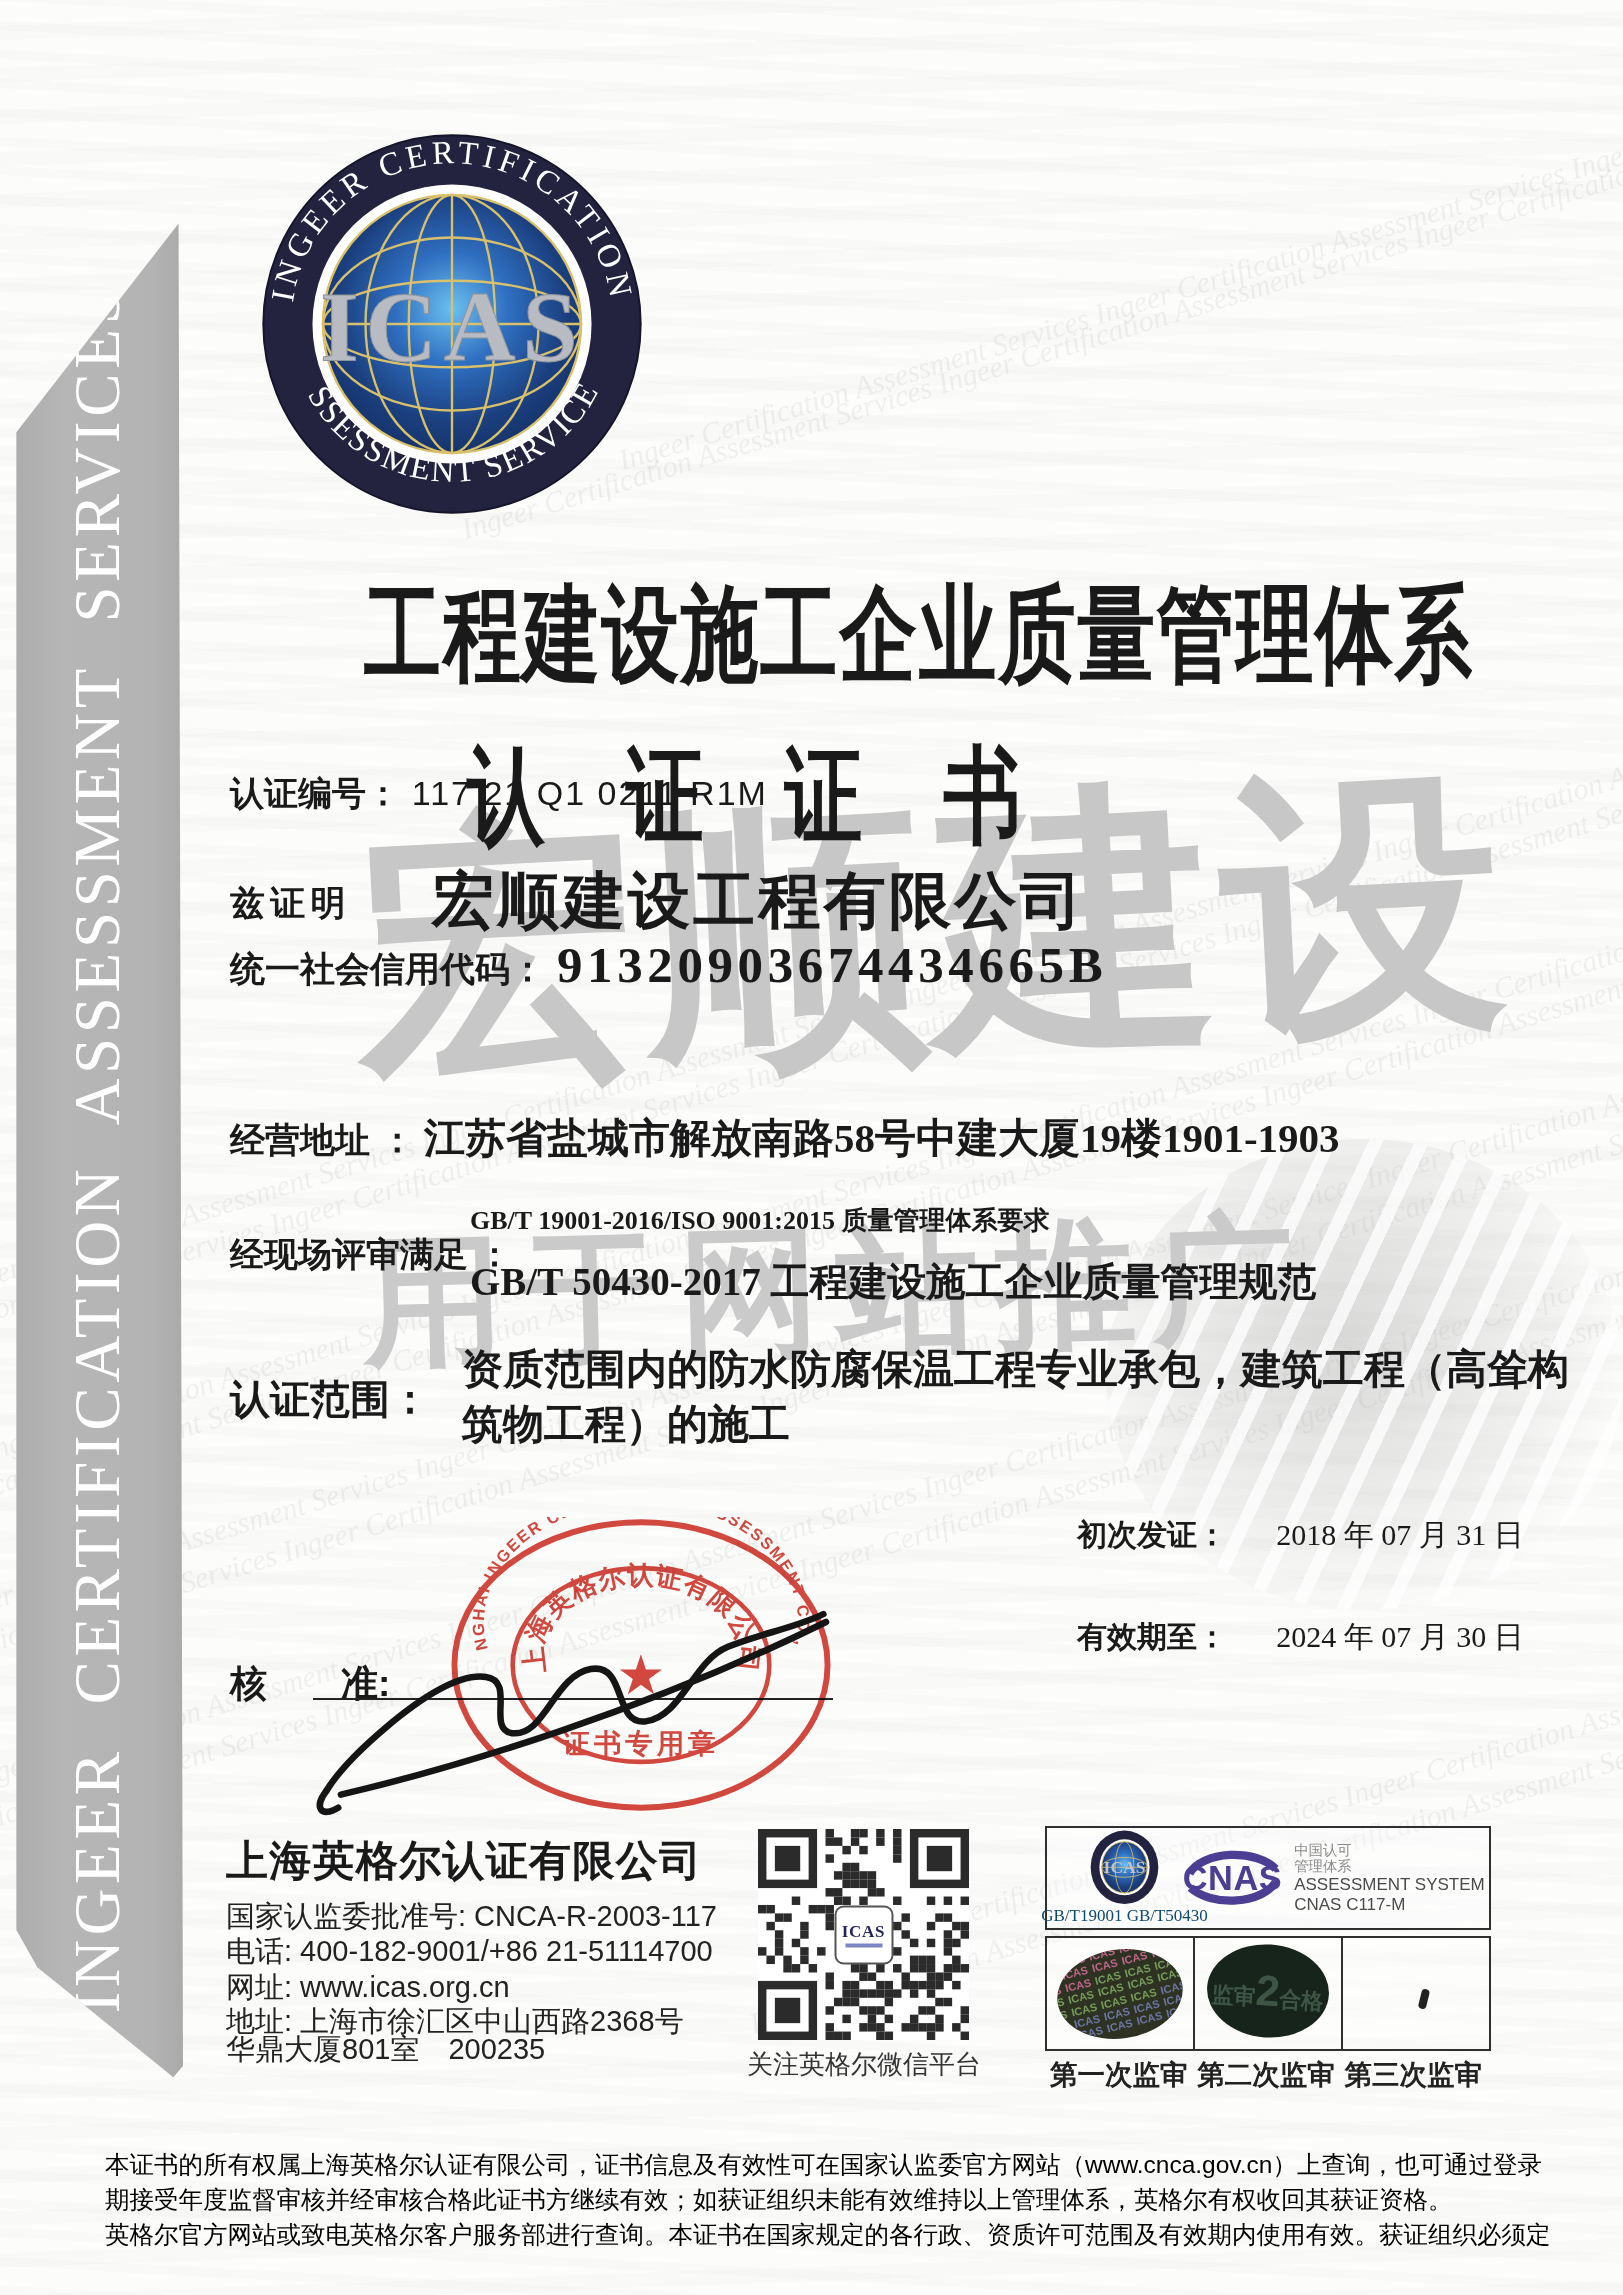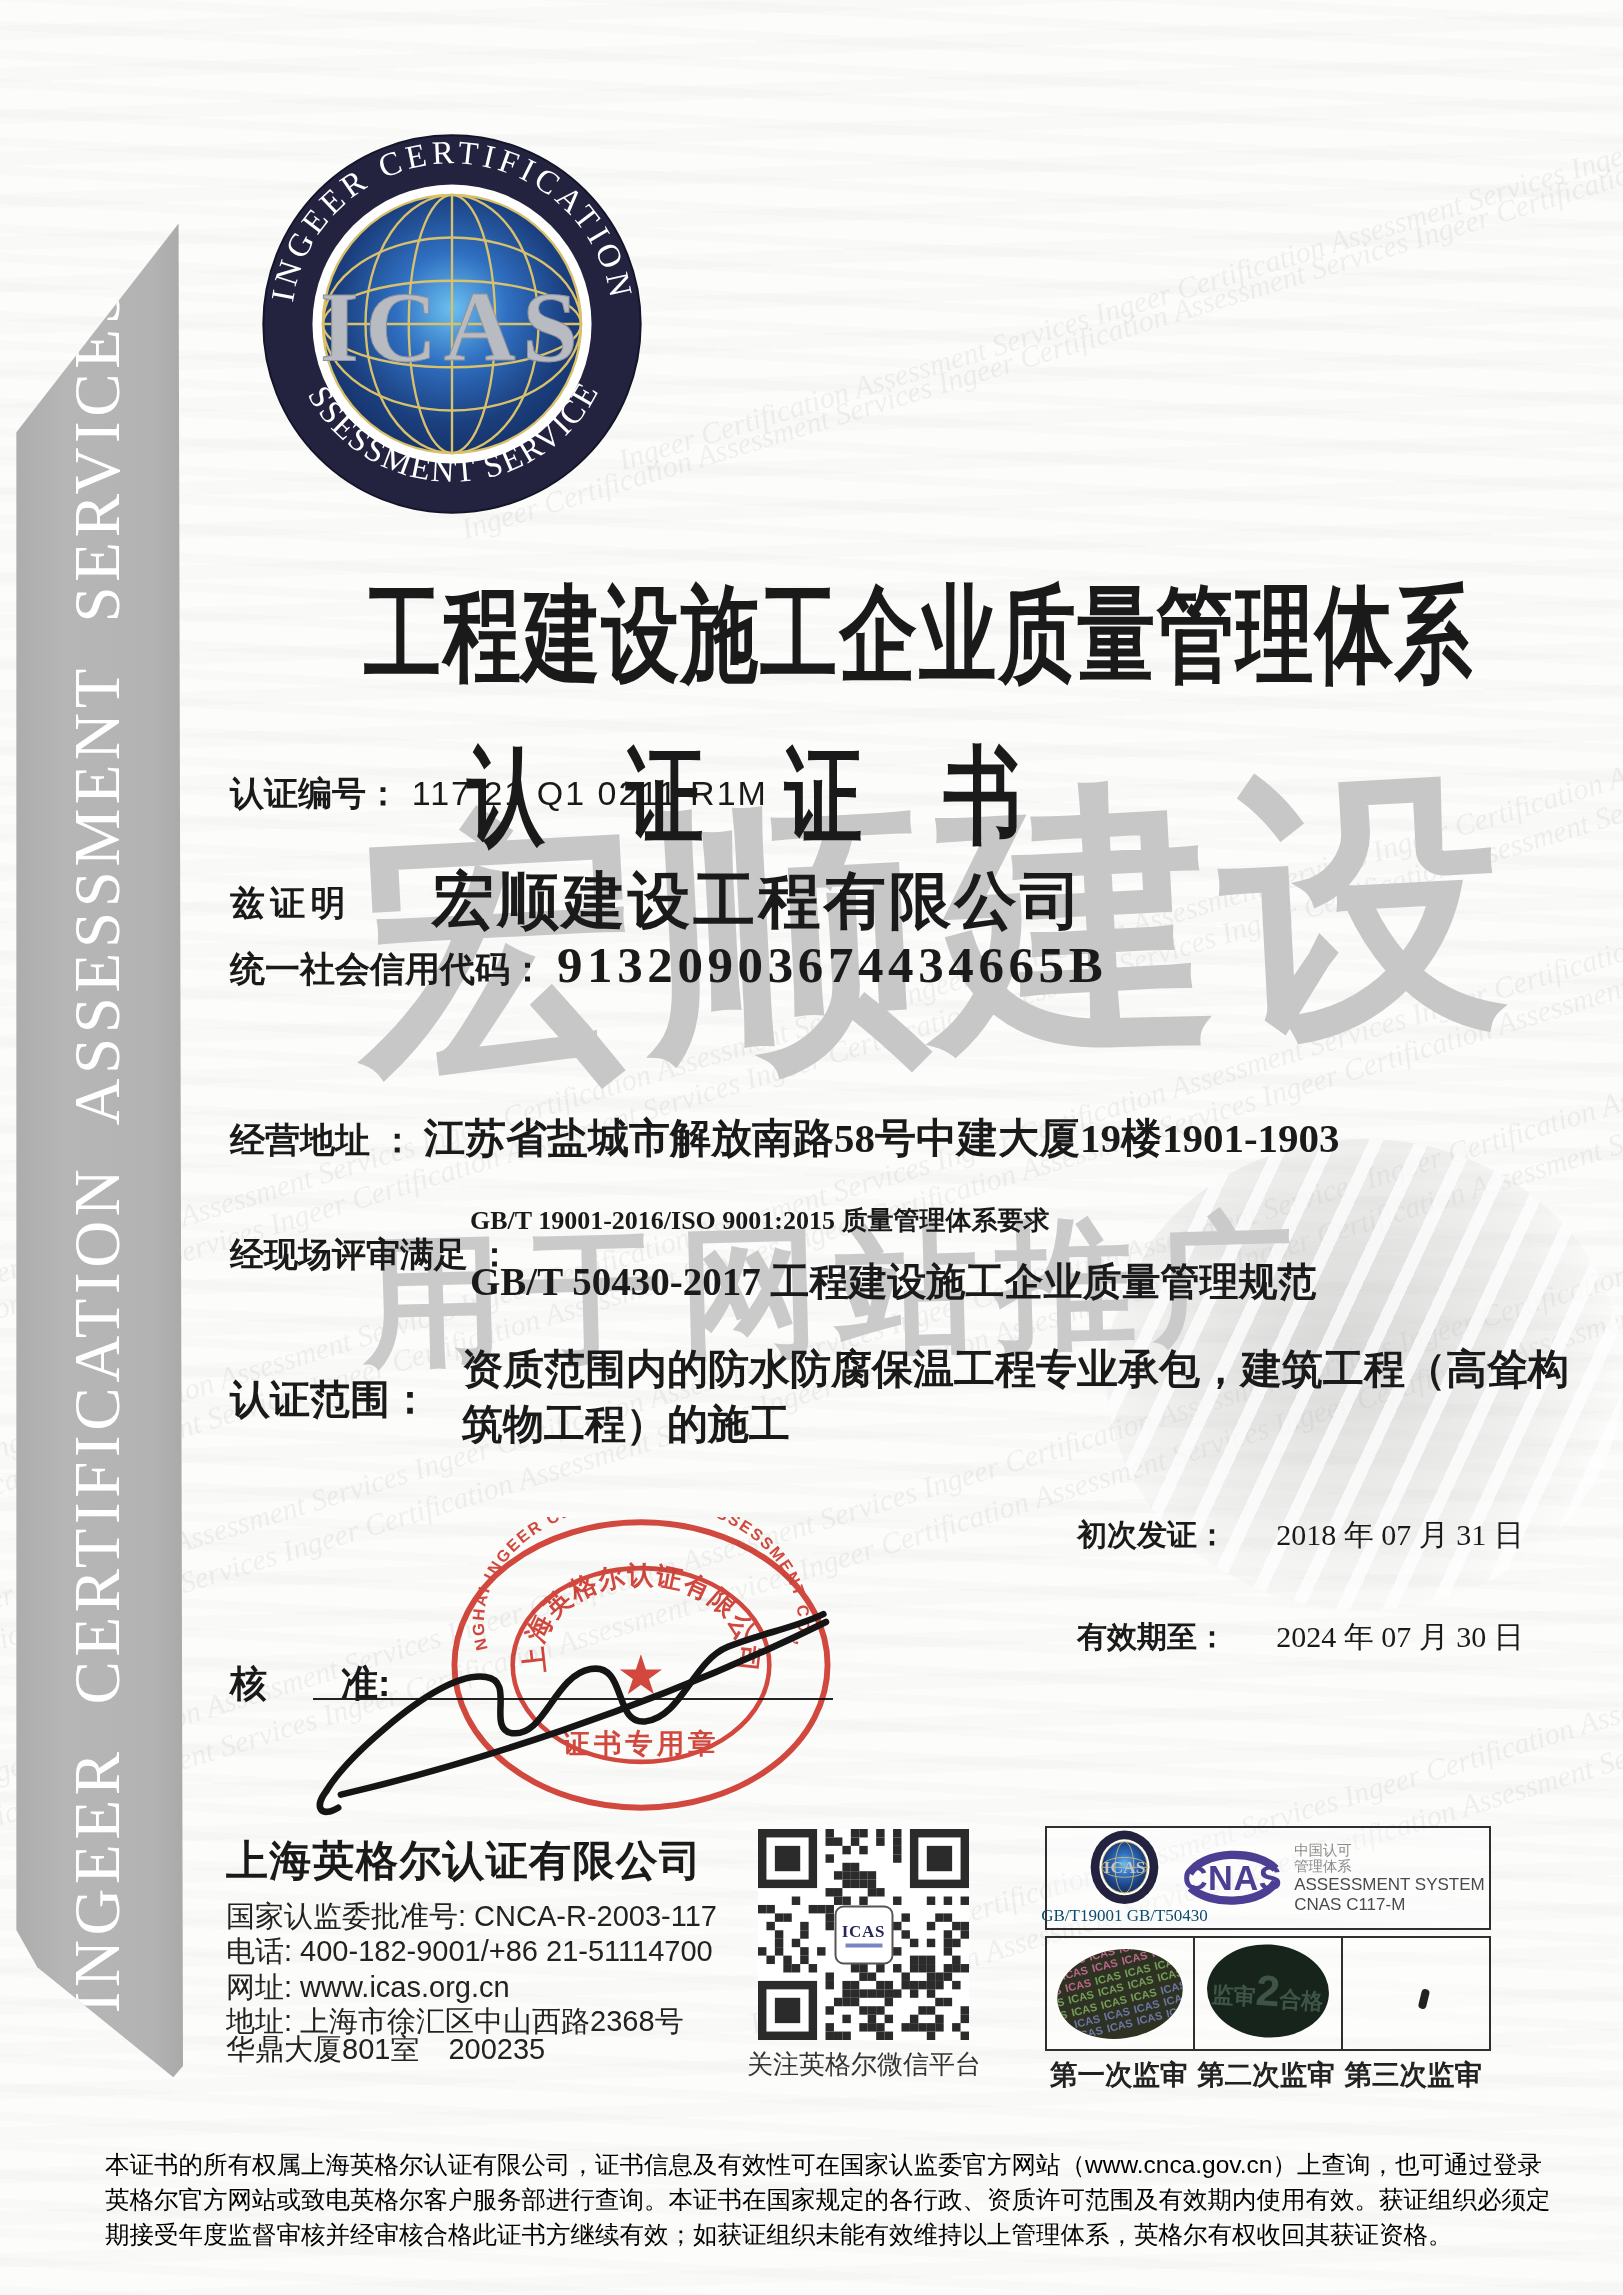--- a/index.html
+++ b/index.html
@@ -478,18 +478,18 @@
     </div>
   </div>
   <div class="survlabels">
     <span>第一次监审</span>
     <span>第二次监审</span>
     <span>第三次监审</span>
   </div>
 
   <div class="legal">
     <div>本证书的所有权属上海英格尔认证有限公司，证书信息及有效性可在国家认监委官方网站（www.cnca.gov.cn）上查询，也可通过登录</div>
+    <div>期接受年度监督审核并经审核合格此证书方继续有效；如获证组织未能有效维持以上管理体系，英格尔有权收回其获证资格。</div>
     <div>英格尔官方网站或致电英格尔客户服务部进行查询。本证书在国家规定的各行政、资质许可范围及有效期内使用有效。获证组织必须定</div>
-    <div>期接受年度监督审核并经审核合格此证书方继续有效；如获证组织未能有效维持以上管理体系，英格尔有权收回其获证资格。</div>
   </div>
 
 </div>
 
 
 </body></html>

